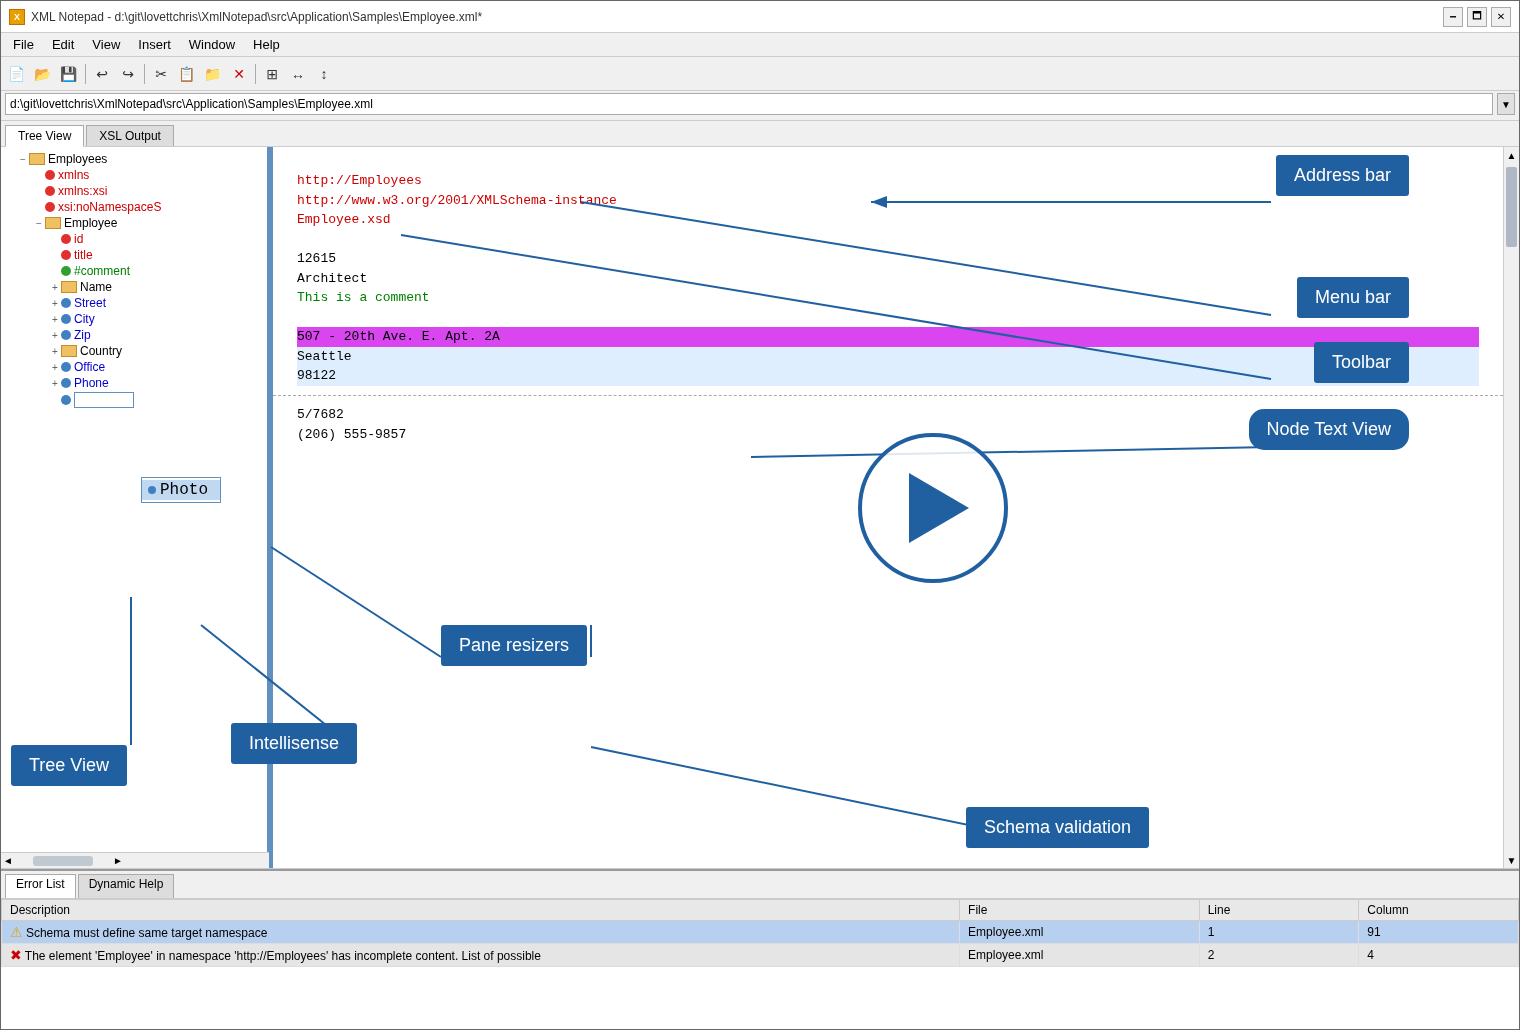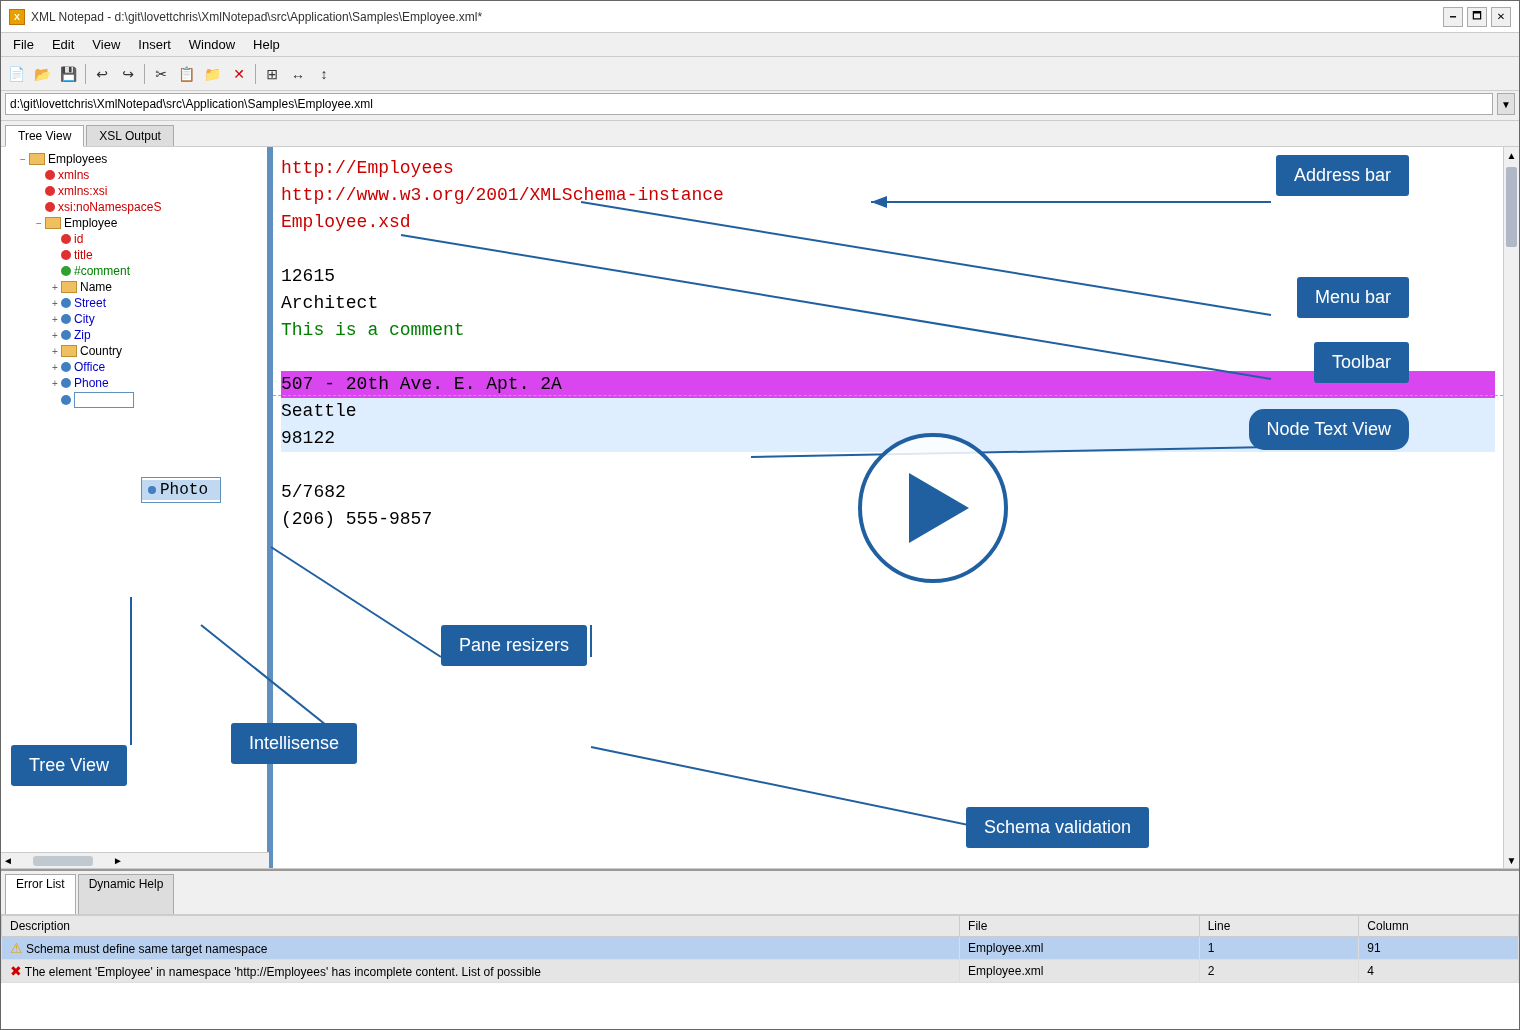--- a/index.html
+++ b/index.html
@@ -136,23 +136,23 @@
       background: #6090c0;
       cursor: col-resize;
       flex-shrink: 0;
     }
 
     
     .content-pane {
       flex: 1;
       background: white;
       overflow: auto;
-      padding: 8px;
+      padding: 24px;
       font-family: 'Courier New', monospace;
-      font-size: 18px;
+      font-size: 13px;
       position: relative;
     }
 
     
     .scrollbar-right {
       width: 16px;
       background: #f0f0f0;
       border-left: 1px solid #ccc;
       display: flex;
       flex-direction: column;
@@ -212,21 +212,21 @@
       border-top: 2px solid #999;
       background: white;
       display: flex;
       flex-direction: column;
     }
     .bottom-tabs {
       display: flex;
       background: #f0f0f0;
       border-bottom: 1px solid #ccc;
       padding: 3px 4px 0;
-      height: 44px;
+      height: 28px;
     }
     .bottom-tab {
       padding: 2px 10px;
       border: 1px solid #aaa;
       border-bottom: none;
       background: #ddd;
       cursor: pointer;
       font-size: 12px;
       margin-right: 2px;
     }

